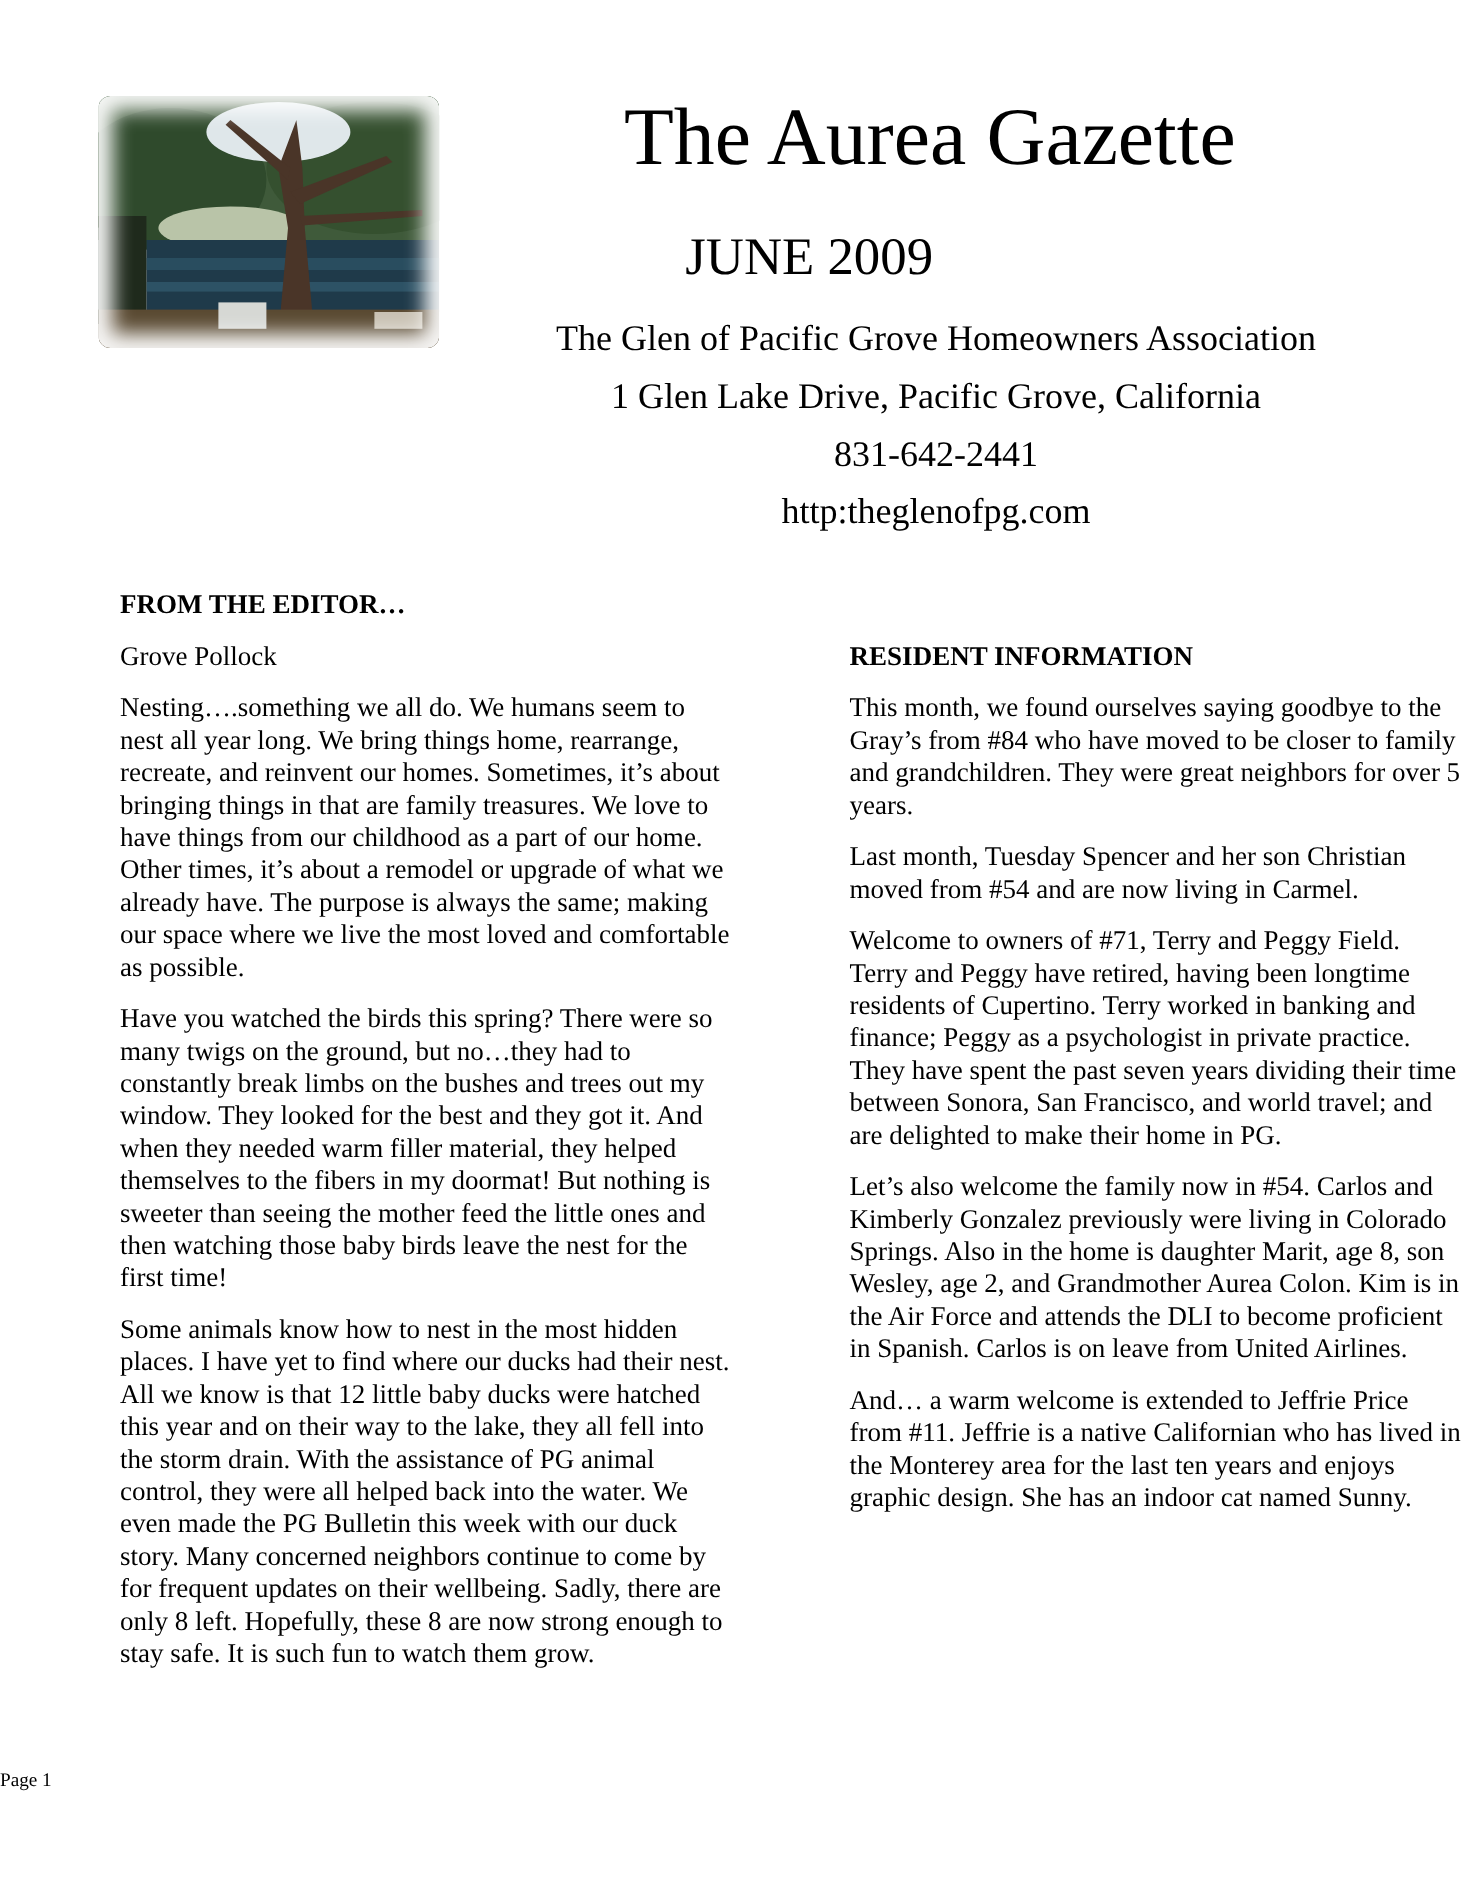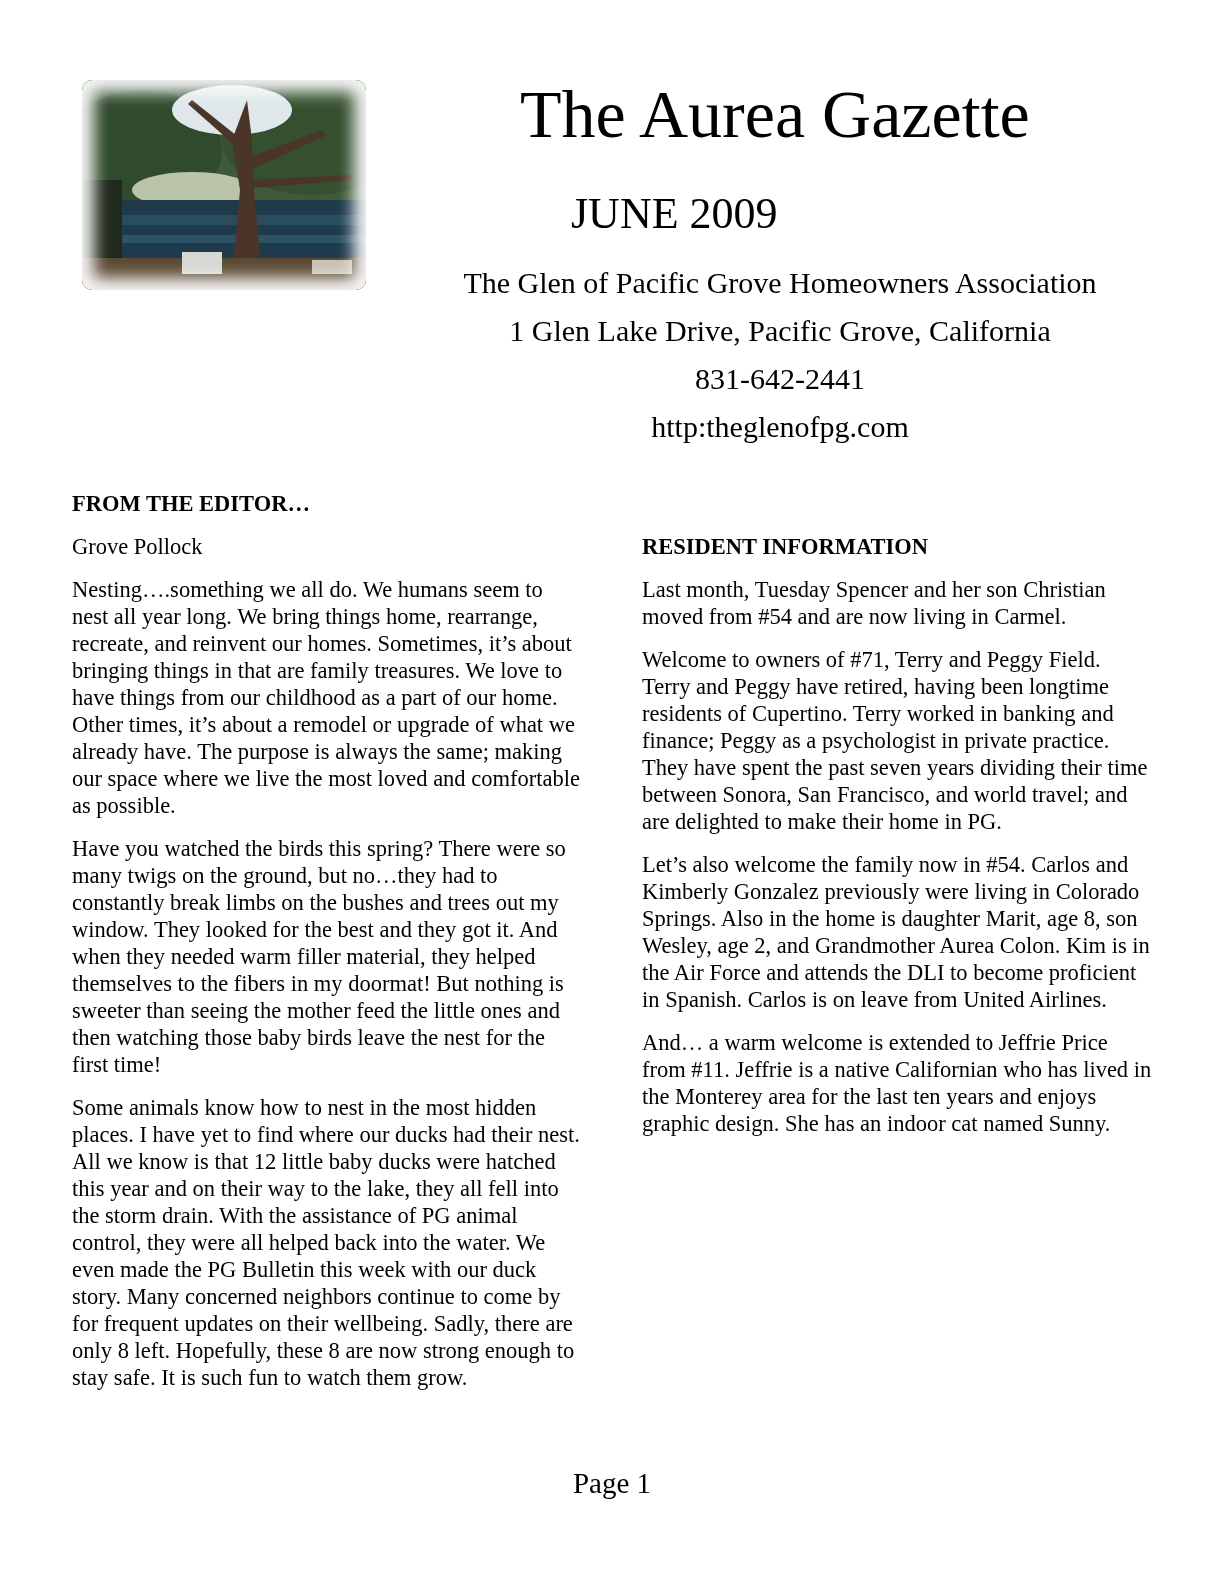--- a/index.html
+++ b/index.html
@@ -26,29 +26,29 @@
     .issue { position: absolute; left: 571px; top: 174px; font-size: 44px; line-height: 80px; white-space: nowrap; }
     .sub {
       position: absolute; left: 440px; width: 680px; text-align: center;
       font-size: 30px; line-height: 30px; white-space: nowrap;
     }
     .sub.assoc { top: 268px; left: 420px; width: 720px; }
     .sub.addr { top: 316px; left: 420px; width: 720px; }
     .sub.phone { top: 364px; left: 420px; width: 720px; }
     .sub.web { top: 412px; left: 420px; width: 720px; }
 
-    .col { position: absolute; font-size: 22.5px; line-height: 27px; }
+    .col { position: absolute; font-size: 22.5px; line-height: 27px; margin-left: 28px; }
     .col-left { left: 72px; top: 490px; width: 510px; }
-    .col-right { left: 642px; top: 533px; width: 510px; }
+    .col-right { left: 680px; top: 533px; width: 510px; }
     .heading { font-weight: bold; margin: 0 0 16px 0; }
     .byline { margin: 0 0 16px 0; }
     .para { margin: 0 0 16px 0; }
     .page-num {
-      position: absolute; left: 0; width: 1224px; top: 1470px; text-align: center;
-      font-size: 29px; line-height: 27px;
+      position: absolute; left: 0; width: 1224px; top: 1470px; text-align: left;
+      font-size: 16px; line-height: 27px;
     }
   </style>
 </head>
 <body>
 
 <div class="photo-wrap">
   <div class="photo" title="Pine tree beside the lake with a stone bench">
     <svg viewBox="0 0 284 210" preserveAspectRatio="none">
       <rect x="0" y="0" width="284" height="210" fill="#e9eef0"></rect>
       <rect x="0" y="0" width="284" height="120" fill="#3f5a3a"></rect>
@@ -81,19 +81,20 @@
 <section class="col col-left">
   <div class="heading">FROM THE EDITOR…</div>
   <div class="byline">Grove Pollock</div>
   <p class="para">Nesting….something we all do.  We humans seem to nest all year long.  We bring things home, rearrange, recreate, and reinvent our homes.  Sometimes, it’s about bringing things in that are family treasures.  We love to have things from our childhood as a part of our home.  Other times, it’s about a remodel or upgrade of what we already have.  The purpose is always the same; making our space where we live the most loved and comfortable as possible.</p>
   <p class="para">Have you watched the birds this spring?  There were so many twigs on the ground, but no…they had to constantly break limbs on the bushes and trees out my window.  They looked for the best and they got it.  And when they needed warm filler material, they helped themselves to the fibers in my doormat!  But nothing is sweeter than seeing the mother feed the little ones and then watching those baby birds leave the nest for the first time!</p>
   <p class="para">Some animals know how to nest in the most hidden places.  I have yet to find where our ducks had their nest.  All we know is that 12 little baby ducks were hatched this year and on their way to the lake, they all fell into the storm drain.  With the assistance of PG animal control, they were all helped back into the water.  We even made the PG Bulletin this week with our duck story.  Many concerned neighbors continue to come by for frequent updates on their wellbeing.  Sadly, there are only 8 left.  Hopefully, these 8 are now strong enough to stay safe.  It is such fun to watch them grow.</p>
 </section>
 
 <section class="col col-right">
   <div class="heading">RESIDENT INFORMATION</div>
+  <p class="para">This month, we found ourselves saying goodbye to the Gray’s from #84 who have moved to be closer to family and grandchildren.  They were great neighbors for over 5 years.</p>
   <p class="para">Last month, Tuesday Spencer and her son Christian moved from #54 and are now living in Carmel.</p>
   <p class="para">Welcome to owners of #71, Terry and Peggy Field.  Terry and Peggy have retired, having been longtime residents of Cupertino.  Terry worked in banking and finance; Peggy as a psychologist in private practice.  They have spent the past seven years dividing their time between Sonora, San Francisco, and world travel; and are delighted to make their home in PG.</p>
   <p class="para">Let’s also welcome the family now in #54.  Carlos and Kimberly Gonzalez previously were living in Colorado Springs.  Also in the home is daughter Marit, age 8, son Wesley, age 2, and Grandmother Aurea Colon.  Kim is in the Air Force and attends the DLI to become proficient in Spanish.  Carlos is on leave from United Airlines.</p>
   <p class="para">And… a warm welcome is extended to Jeffrie Price from #11.  Jeffrie is a native Californian who has lived in the Monterey area for the last ten years and enjoys graphic design.  She has an indoor cat named Sunny.</p>
 </section>
 
 <div class="page-num">Page 1</div>
 
 </body></html>

